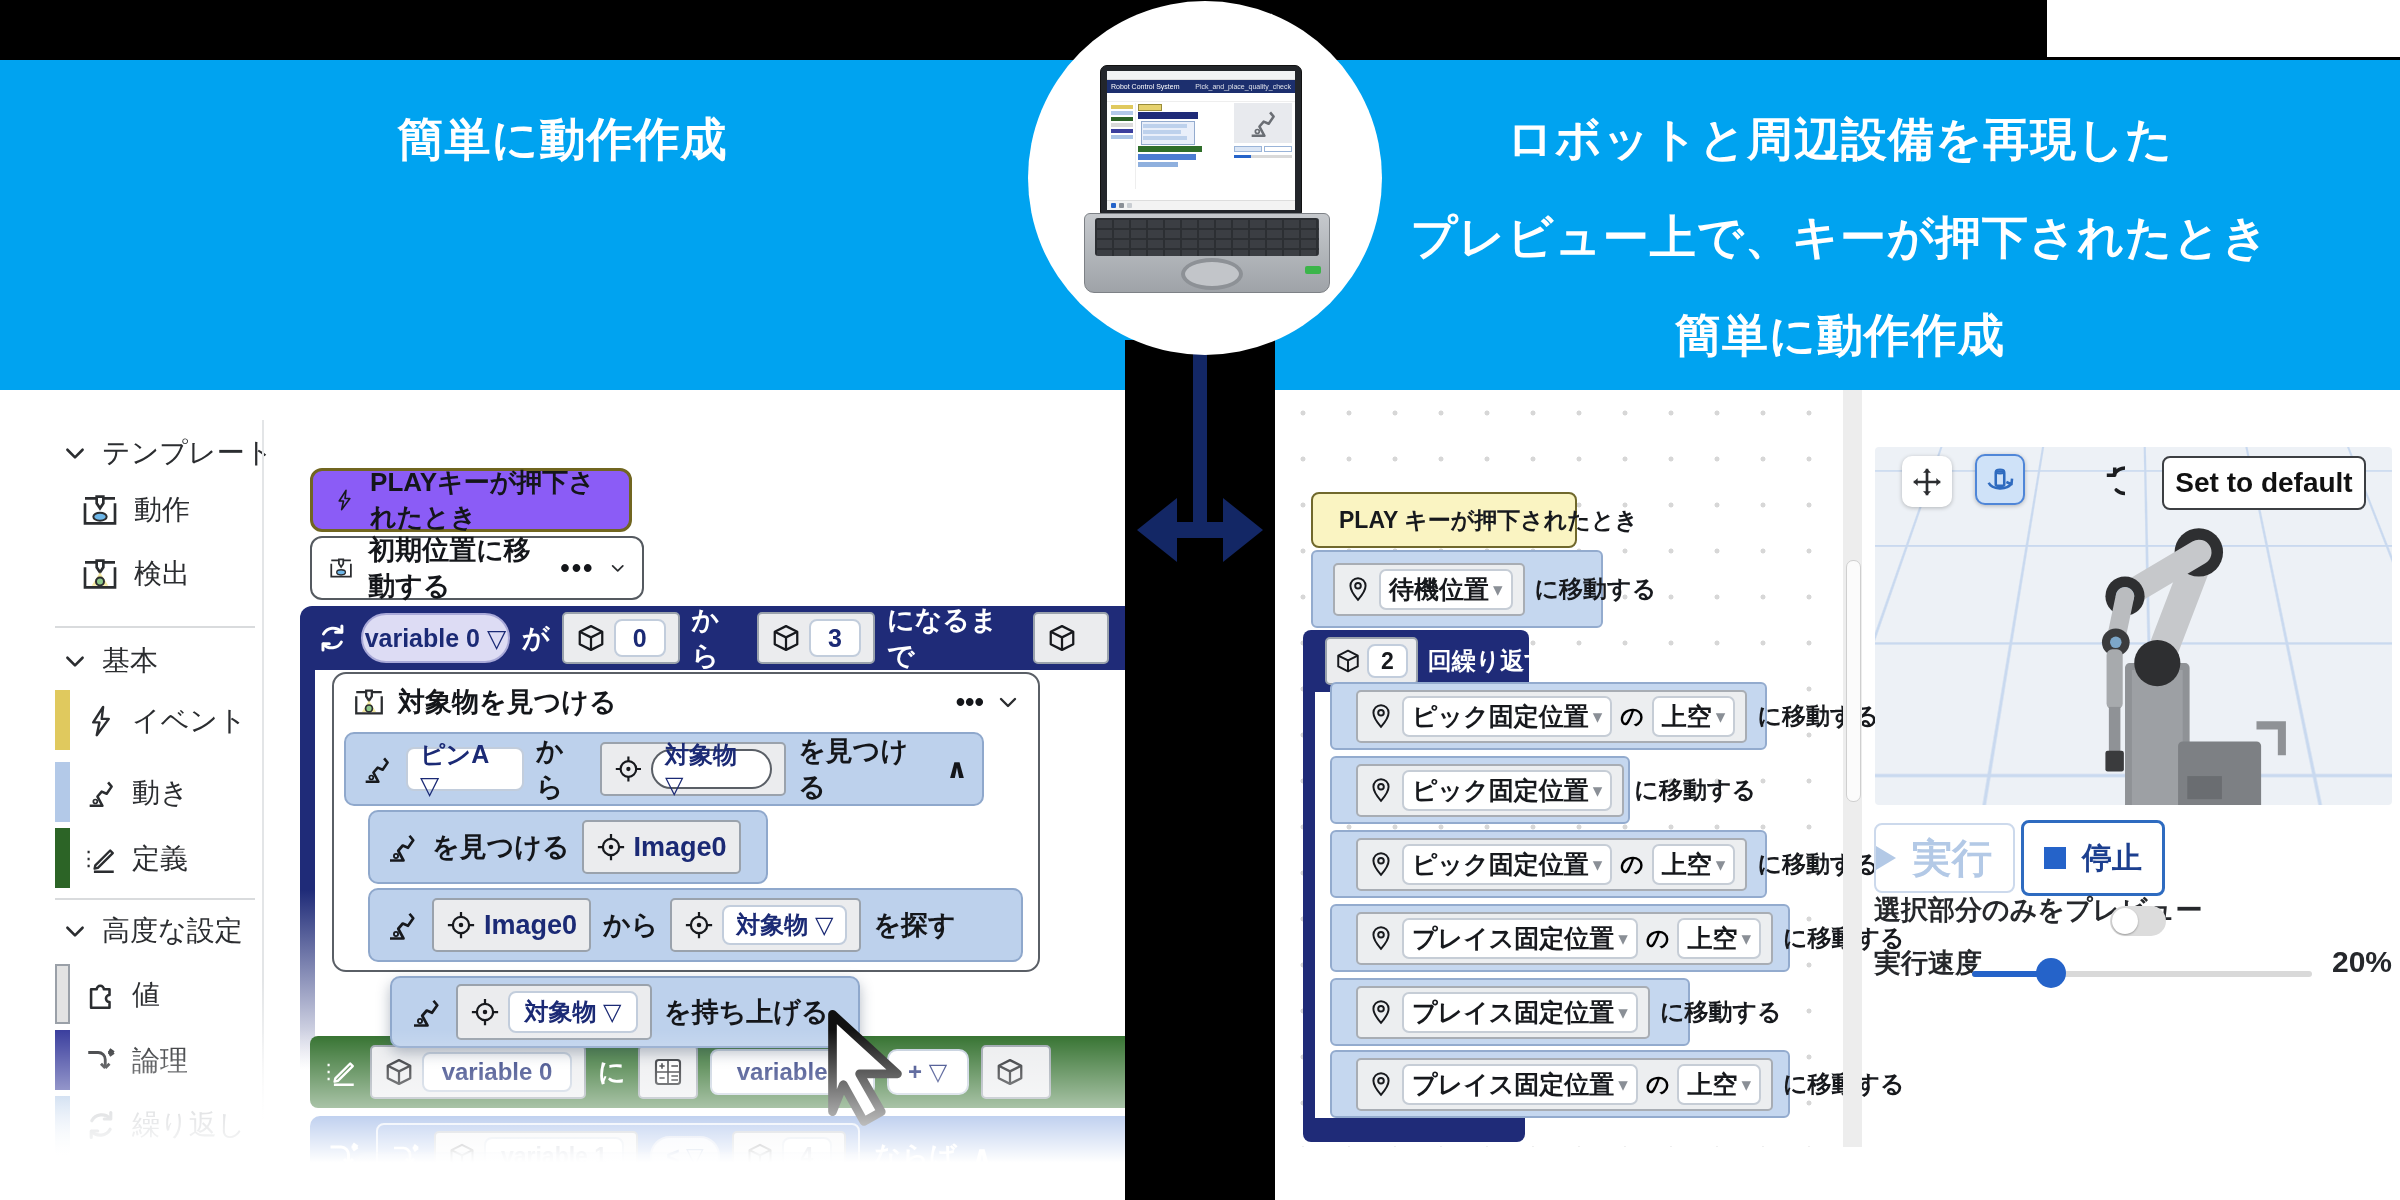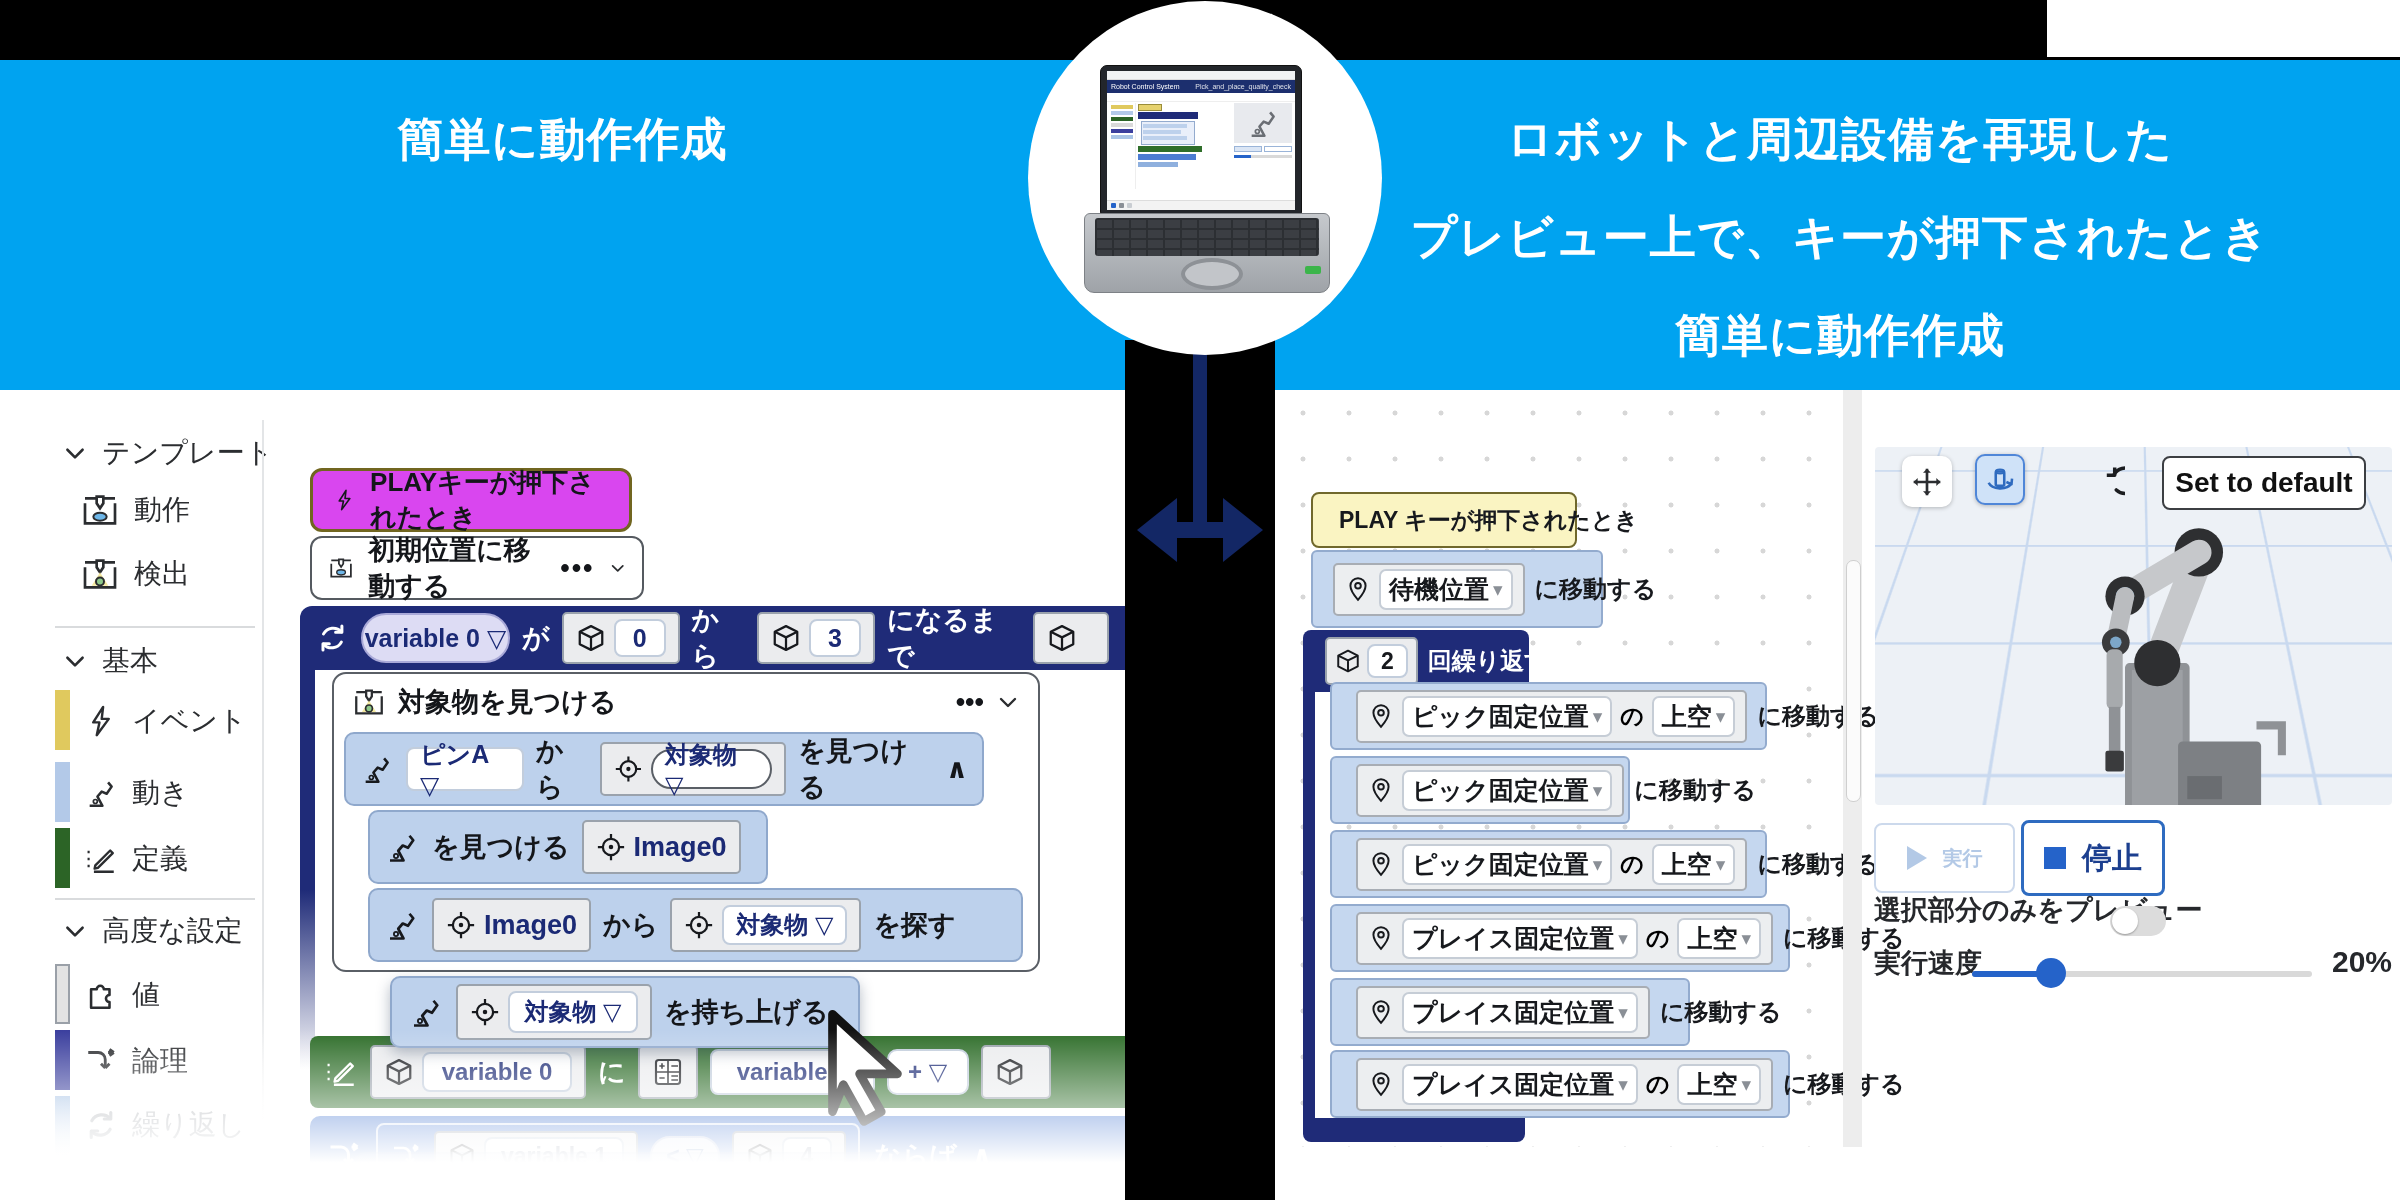--- a/index.html
+++ b/index.html
@@ -28,21 +28,21 @@
            border-radius:6px 6px 10px 10px;border:1px solid #7d8186;box-sizing:border-box;}
   .lt-keys{position:absolute;left:10px;top:4px;width:224px;height:38px;background:#3b3e43;border-radius:3px;
            background-image:repeating-linear-gradient(90deg,#2c2f33 0 2px,transparent 2px 17px),
                             repeating-linear-gradient(#2c2f33 0 2px,transparent 2px 10px);}
   .lt-pad{position:absolute;left:96px;top:44px;width:62px;height:32px;border-radius:50%;
           border:4px solid #8d9196;background:#c2c5c9;box-sizing:border-box;}
   .lt-power{position:absolute;right:8px;top:52px;width:16px;height:8px;background:#3bb54a;border-radius:2px;}
 
   
   .jpt{white-space:nowrap;}
-  .b-yellow{background:#d946ef;border:3px solid #716620;border-radius:12px;}
+  .b-yellow{background:#8b5cf6;border:3px solid #716620;border-radius:12px;}
   .b-yellow2{background:#faf4c2;border:2px solid #70682c;border-radius:8px;}
   .b-blue{background:#bdd1ec;border:2px solid #8fa8cc;border-radius:10px;}
   .b-blue2{background:#c5d7ef;border:2px solid #93abce;border-radius:6px;}
   .b-navy{background:#1f2b78;color:#fff;border-radius:10px;}
   .b-green{background:#2f6e2a;border-radius:8px;}
   .b-logic{background:#4c7cd2;border-radius:10px;}
   .chip{background:#ebecee;border:2px solid #9aa2ac;border-radius:5px;display:inline-flex;align-items:center;
         gap:8px;padding:0 12px;box-sizing:border-box;}
   .fieldw{background:#fff;border:2px solid #c2cddc;border-radius:8px;color:#1b2a75;font-weight:700;
           display:inline-flex;align-items:center;justify-content:center;padding:0 12px;box-sizing:border-box;}
@@ -79,21 +79,21 @@
           transform:perspective(760px) rotateX(56deg);transform-origin:50% 0;
           background-image:linear-gradient(#c9d9ef 2px,transparent 2px),
                            linear-gradient(90deg,#c9d9ef 2px,transparent 2px);
           background-size:95px 95px;}
   .tool-btn{position:absolute;width:50px;height:51px;background:#fff;border-radius:10px;
             box-shadow:0 1px 4px rgba(0,0,0,.25);display:flex;align-items:center;justify-content:center;}
   .tool-btn.active{background:#cfe2f8;border:2px solid #4f86d8;box-sizing:border-box;}
   .setdef{position:absolute;background:#fff;border:2px solid #3c3f43;border-radius:8px;
           font-weight:700;font-size:28px;color:#111;display:flex;align-items:center;justify-content:center;}
   .btn-run{left:1874px;top:823px;width:137px;height:66px;background:#fff;border:2px solid #ccd9ec;border-radius:8px;
-           display:flex;align-items:center;justify-content:center;gap:16px;color:#b3c9e6;font-size:20px;font-weight:700;}
+           display:flex;align-items:center;justify-content:flex-start;gap:16px;color:#b3c9e6;font-size:40px;font-weight:700;}
   .btn-stop{left:2021px;top:820px;width:138px;height:70px;background:#fff;border:3px solid #2e6bc0;border-radius:8px;
             display:flex;align-items:center;justify-content:center;gap:16px;color:#1c3f8f;font-size:30px;font-weight:700;}
   .toggle{left:2110px;top:906px;width:56px;height:30px;background:#dcdcdc;border-radius:999px;}
   .knob{position:absolute;left:2px;top:2px;width:26px;height:26px;border-radius:50%;background:#fff;
         box-shadow:0 1px 2px rgba(0,0,0,.3);}
   .ctl-label{position:absolute;font-size:27px;color:#26282c;font-weight:600;}
   .slider-track{left:1972px;top:971px;width:340px;height:6px;background:#d9d9d9;border-radius:3px;}
   .slider-fill{left:1972px;top:971px;width:77px;height:6px;background:#2563c9;border-radius:3px;}
   .slider-knob{left:2036px;top:958px;width:30px;height:30px;border-radius:50%;background:#2563c9;}
 

